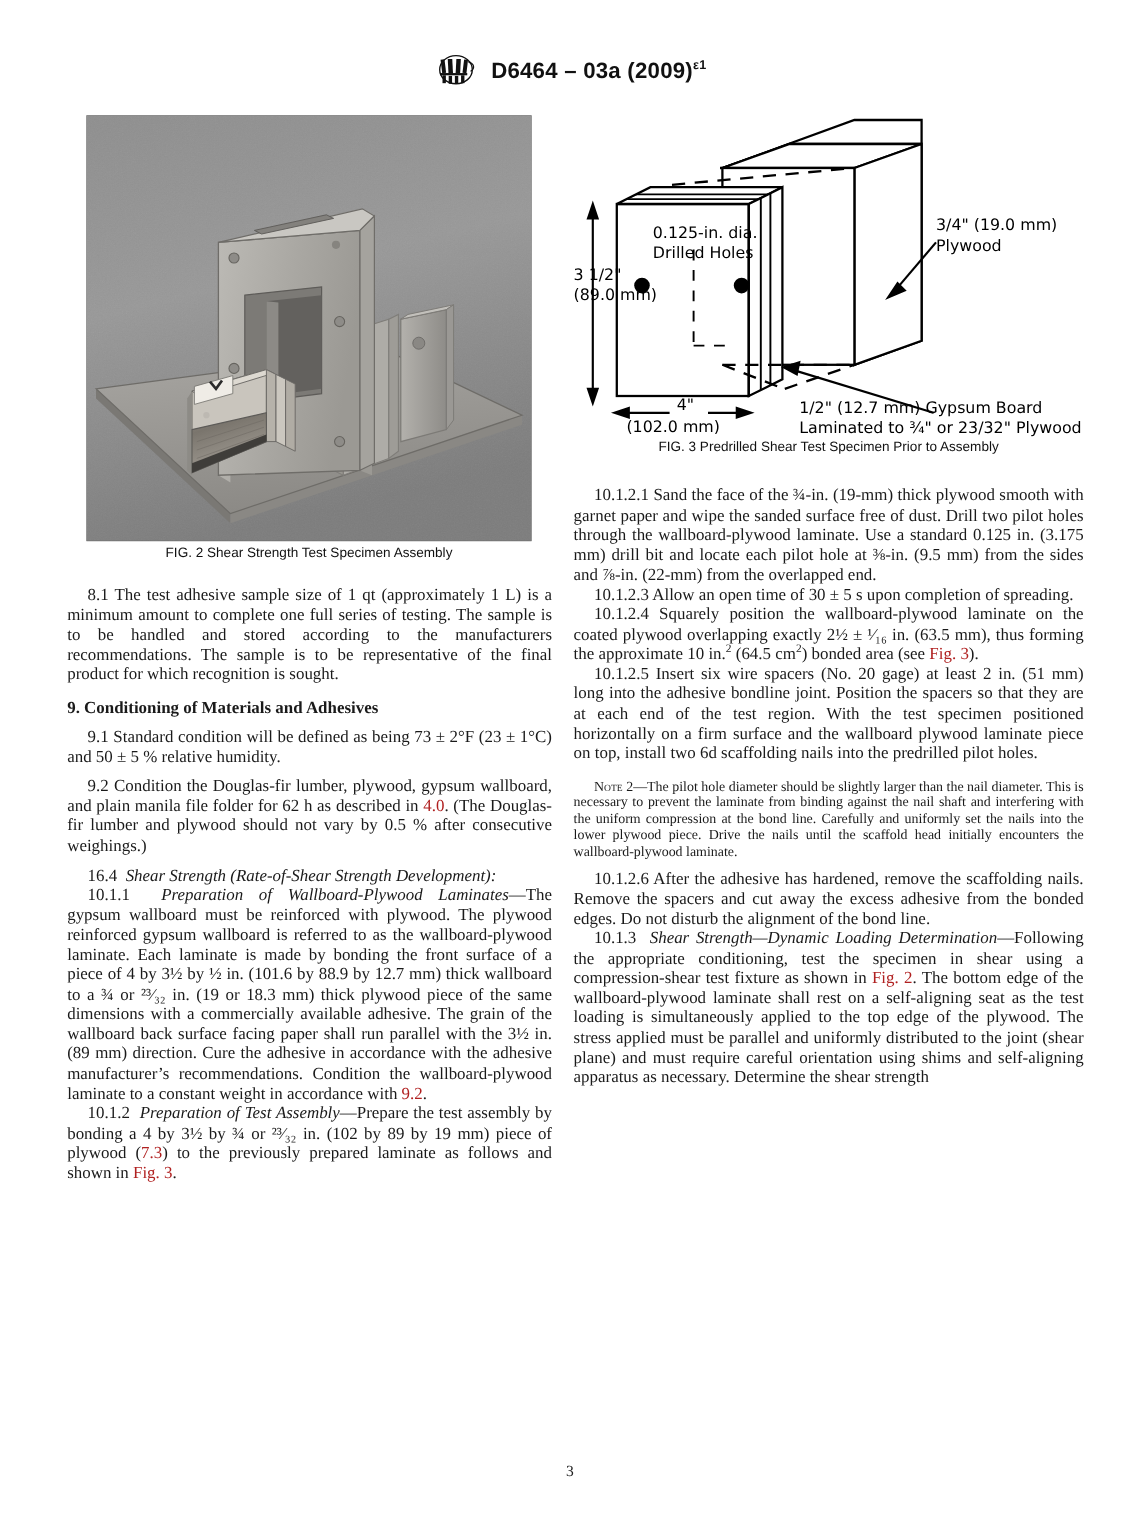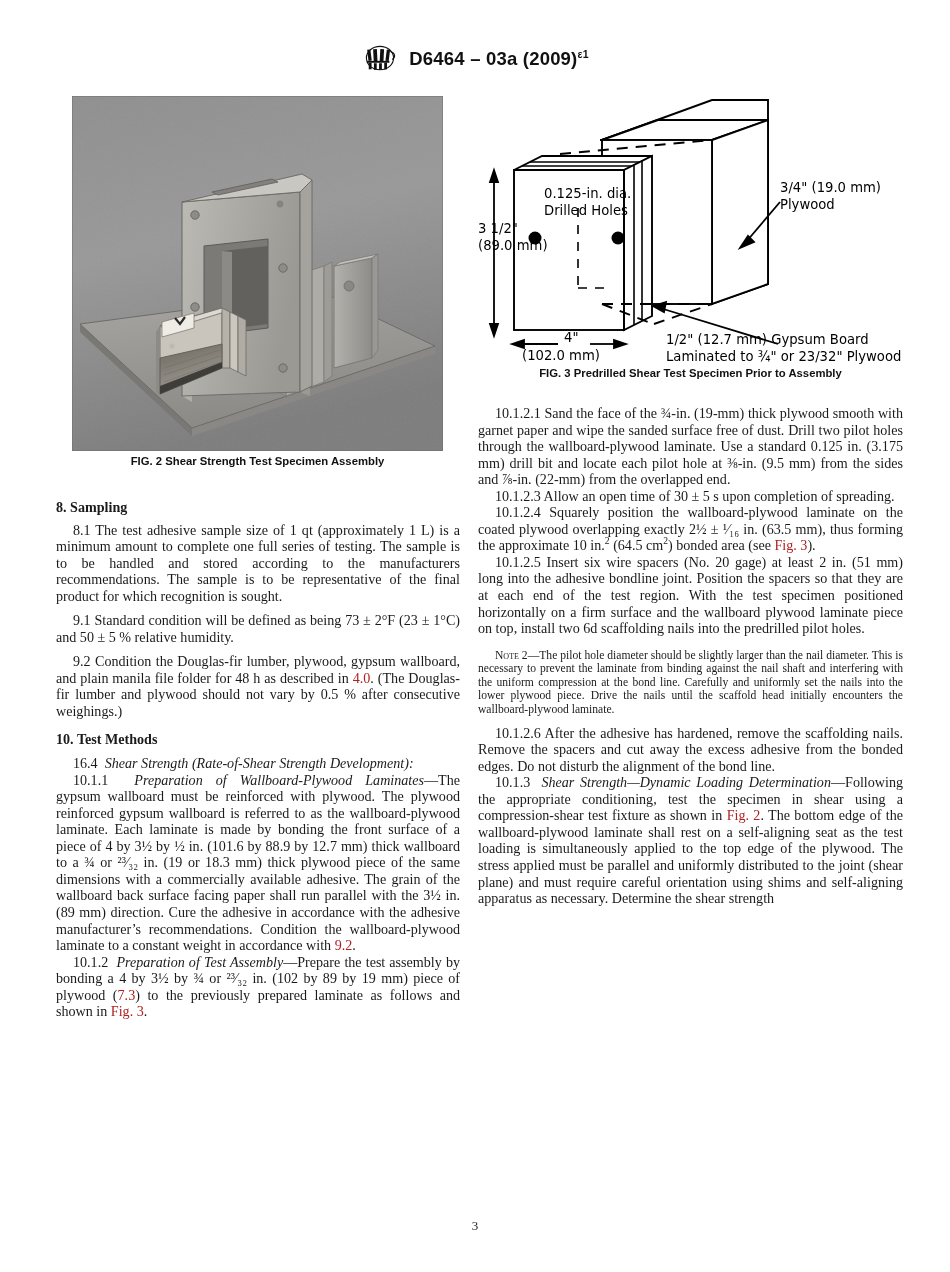--- a/index.html
+++ b/index.html
@@ -26,21 +26,21 @@
     font-weight:bold;font-size:18.5px;letter-spacing:.2px;color:#111;
     white-space:pre;
   }
   .header-title sup{font-size:10.5px;vertical-align:super;font-weight:bold;}
 
   
   .fig2-wrap{position:absolute;left:72px;top:96px;width:371px;height:355px;}
   .fig2-photo{width:371px;height:355px;display:block;}
   .fig-cap{
     font-family:"Liberation Sans","DejaVu Sans",sans-serif;
-    font-weight:bold;font-size:11.3px;text-align:center;color:#111;
+    font-weight:normal;font-size:11.3px;text-align:center;color:#111;
   }
   .fig2-cap{position:absolute;left:60px;top:455px;width:395px;}
 
   
   .fig3-wrap{position:absolute;left:478px;top:92px;width:425px;height:272px;}
   .fig3-svg{display:block;width:425px;height:272px;}
   .fig3-cap{position:absolute;left:478px;top:367px;width:425px;}
 
   
   .col{
@@ -279,30 +279,29 @@
         <text x="188" y="252">1/2" (12.7 mm) Gypsum Board</text>
         <text x="188" y="269">Laminated to ¾" or 23/32" Plywood</text>
       </g>
     </svg>
   </div>
   <div class="fig-cap fig3-cap">FIG. 3 Predrilled Shear Test Specimen Prior to Assembly</div>
 
   <div class="col col-left">
 
 
-    <p class="head">8. Sampling</p>
 
     <p class="para">8.1  The test adhesive sample size of 1 qt (approximately 1 L) is a minimum amount to complete one full series of testing. The sample is to be handled and stored according to the manufacturers recommendations. The sample is to be representative of the final product for which recognition is sought.</p>
 
+    <p class="head">9. Conditioning of Materials and Adhesives</p>
 
     <p class="para gap">9.1  Standard condition will be defined as being 73 ± 2°F (23 ± 1°C) and 50 ± 5 % relative humidity.</p>
 
-    <p class="para gap"><span>9.2  Condition the Douglas-fir lumber, plywood, gypsum wallboard, and plain manila file folder for 48 h as described in </span><a class="link" href="#" style="text-decoration:none">4.0</a><span>. (The Douglas-fir lumber and plywood should not vary by 0.5 % after consecutive weighings.)</span></p>
-
-    <p class="head">10. Test Methods</p>
+    <p class="para gap"><span>9.2  Condition the Douglas-fir lumber, plywood, gypsum wallboard, and plain manila file folder for 62 h as described in </span><a class="link" href="#" style="text-decoration:none">4.0</a><span>. (The Douglas-fir lumber and plywood should not vary by 0.5 % after consecutive weighings.)</span></p>
+
 
     <p class="para gap"><span>16.4</span>&nbsp; <span class="ital">Shear Strength (Rate-of-Shear Strength Development):</span></p>
 
     <p class="para"><span>10.1.1</span>&nbsp; <span class="ital">Preparation of Wallboard-Plywood Laminates</span><span>—The gypsum wallboard must be reinforced with plywood. The plywood reinforced gypsum wallboard is referred to as the wallboard-plywood laminate. Each laminate is made by bonding the front surface of a piece of 4 by 3½ by ½ in. (101.6 by 88.9 by 12.7 mm) thick wallboard to a ¾  or ²³⁄₃₂ in. (19 or 18.3 mm) thick plywood piece of the same dimensions with a commercially available adhesive. The grain of the wallboard back surface facing paper shall run parallel with the 3½ in. (89 mm) direction. Cure the adhesive in accordance with the adhesive manufacturer’s recommendations. Condition the wallboard-plywood laminate to a constant weight in accordance with </span><a class="link" href="#" style="text-decoration:none">9.2</a><span>.</span></p>
 
     <p class="para"><span>10.1.2</span>&nbsp; <span class="ital">Preparation of Test Assembly</span><span>—Prepare the test assembly by bonding a 4 by 3½ by ¾  or ²³⁄₃₂ in. (102 by 89 by 19 mm) piece of plywood (</span><a class="link" href="#" style="text-decoration:none">7.3</a><span>) to the previously prepared laminate as follows and shown in </span><a class="link" href="#" style="text-decoration:none">Fig. 3</a><span>.</span></p>
   </div>
 
   <div class="col col-right">
 

